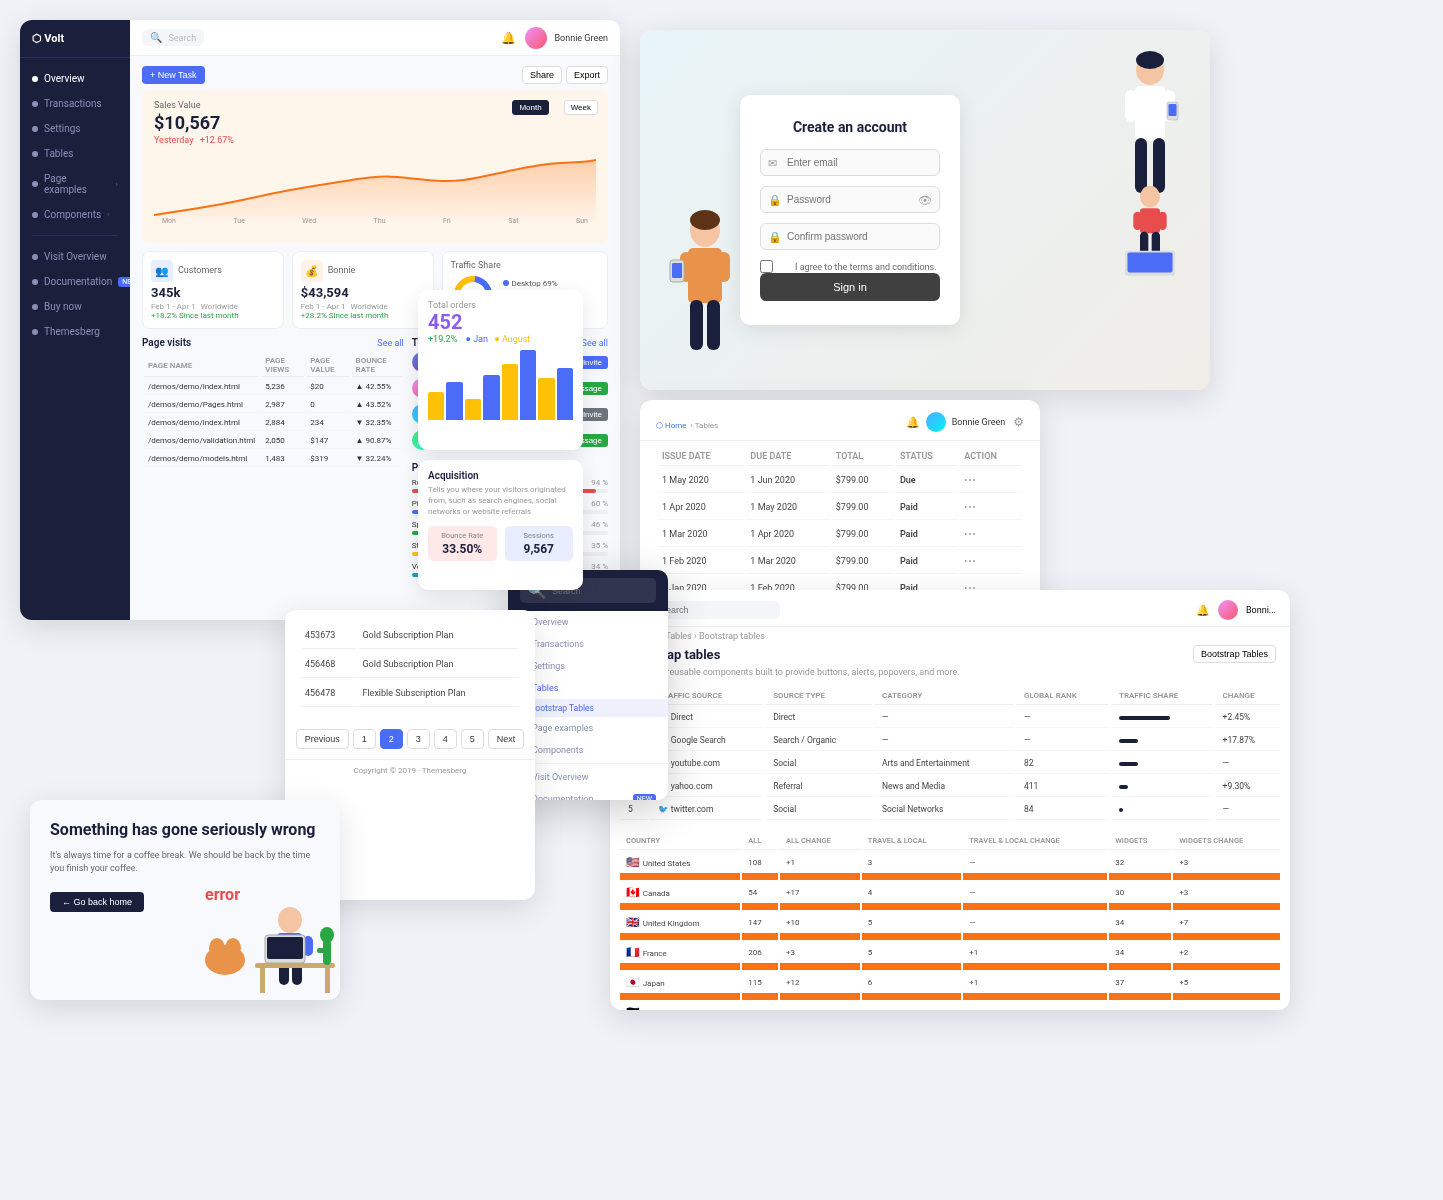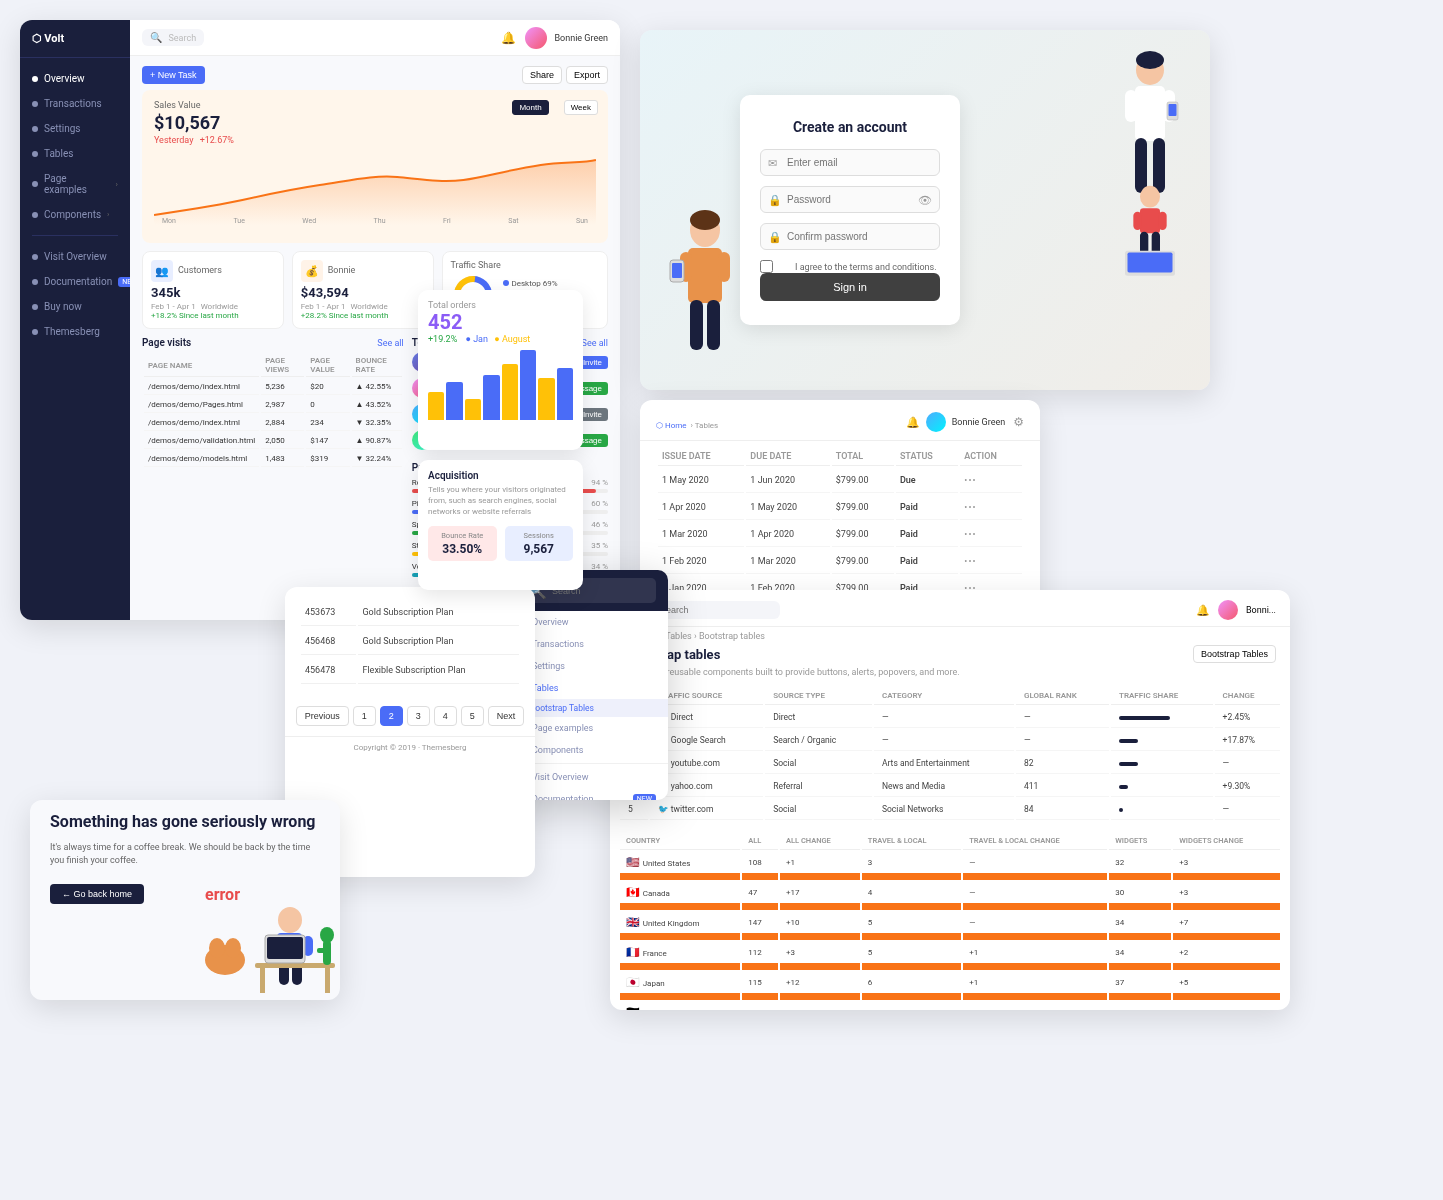--- a/index.html
+++ b/index.html
@@ -238,21 +238,21 @@
     .sd-nav-item.active { color: #4a6cf7; }
     .sd-nav-item .sd-dot { width: 5px; height: 5px; border-radius: 50%; background: #8890b5; flex-shrink: 0; }
     .sd-nav-item.active .sd-dot { background: #4a6cf7; }
     .sd-submenu { background: #eef0fb; }
     .sd-submenu-item { padding: 4px 12px 4px 22px; font-size: 8.5px; color: #4a6cf7; cursor: pointer; }
     .sd-separator { height: 1px; background: #f0f0f0; margin: 2px 0; }
     .sd-badge { background: #4a6cf7; color: #fff; font-size: 7px; padding: 1px 4px; border-radius: 3px; margin-left: auto; }
 
     
     #pagination-card {
-      left: 285px; top: 587px;
+      left: 285px; top: 610px;
       width: 250px; height: 290px;
     }
     .pag-table-wrap { padding: 10px 14px; }
     .pag-table { width: 100%; font-size: 9px; }
     .pag-table td { padding: 8px 4px; border-bottom: 1px solid #f0f0f0; color: #444; }
     .pag-controls {
       display: flex; align-items: center; justify-content: center;
       gap: 4px; padding: 10px 14px;
     }
     .pag-btn {
@@ -261,21 +261,21 @@
     }
     .pag-btn.active { background: #4a6cf7; color: #fff; border-color: #4a6cf7; }
     .pag-footer { text-align: center; font-size: 8px; color: #999; padding: 6px; border-top: 1px solid #eee; }
 
     
     #error-card {
       left: 30px; top: 800px;
       width: 310px; height: 200px;
       background: #f8f9fc;
     }
-    .error-content { padding: 12px 20px; }
+    .error-content { padding: 20px 20px; }
     .error-title { font-size: 16px; font-weight: 700; color: #1a1f3c; margin-bottom: 8px; line-height: 1.3; }
     .error-sub { font-size: 9px; color: #666; margin-bottom: 14px; line-height: 1.5; }
     .error-btn { background: #1a1f3c; color: #fff; border: none; font-size: 9px; padding: 5px 12px; border-radius: 4px; cursor: pointer; }
 
     
     #orders-card {
       position: absolute; left: 418px; top: 290px;
       width: 165px; height: 160px;
       background: #fff;
       border-radius: 10px;
@@ -890,39 +890,39 @@
           <td><span class="flag">🇺🇸</span>United States</td>
           <td>108</td>
           <td class="change-positive">+1</td>
           <td>3</td>
           <td>—</td>
           <td>32</td>
           <td class="change-positive">+3</td>
         </tr>
         <tr>
           <td><span class="flag">🇨🇦</span>Canada</td>
-          <td>47</td>
+          <td>54</td>
           <td class="change-positive">+17</td>
           <td>4</td>
           <td>—</td>
           <td>30</td>
           <td class="change-positive">+3</td>
         </tr>
         <tr>
           <td><span class="flag">🇬🇧</span>United Kingdom</td>
           <td>147</td>
           <td class="change-positive">+10</td>
           <td>5</td>
           <td>—</td>
           <td>34</td>
           <td class="change-positive">+7</td>
         </tr>
         <tr>
           <td><span class="flag">🇫🇷</span>France</td>
-          <td>112</td>
+          <td>206</td>
           <td class="change-positive">+3</td>
           <td>5</td>
           <td class="change-positive">+1</td>
           <td>34</td>
           <td class="change-positive">+2</td>
         </tr>
         <tr>
           <td><span class="flag">🇯🇵</span>Japan</td>
           <td>115</td>
           <td class="change-positive">+12</td>

